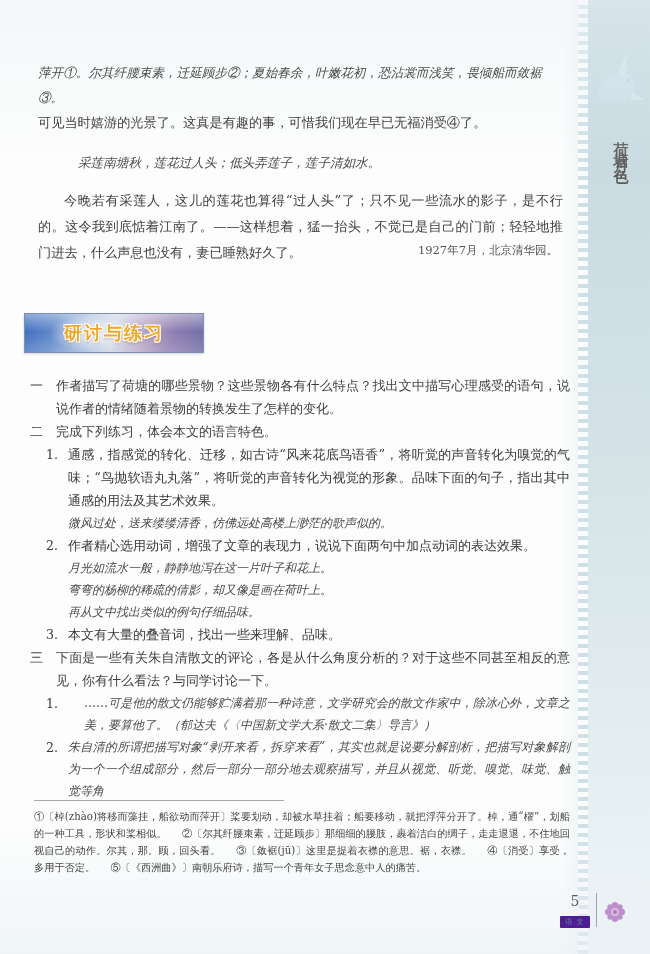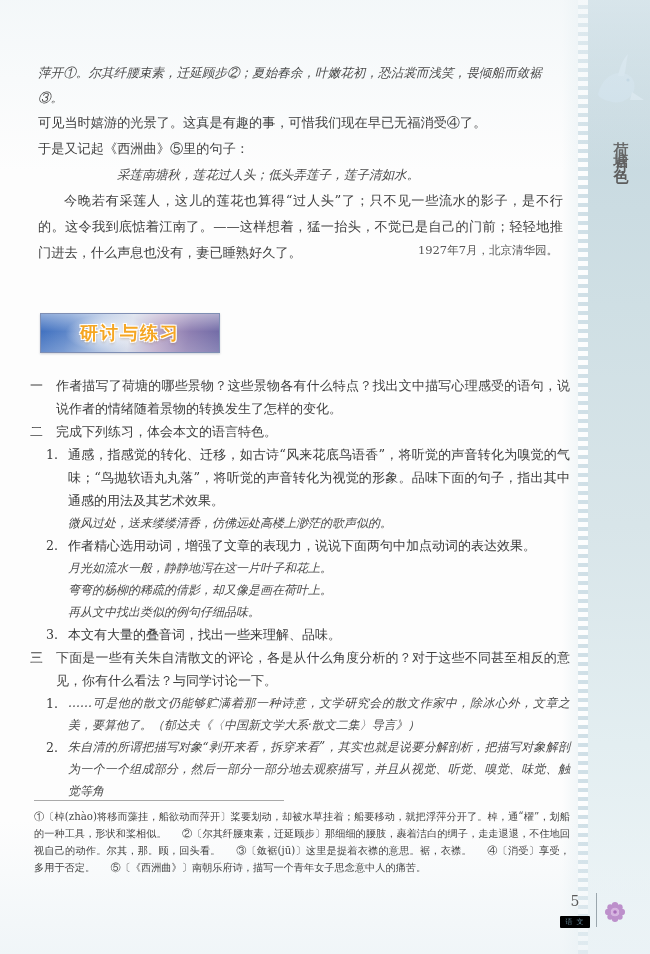--- a/index.html
+++ b/index.html
@@ -134,23 +134,22 @@
   }
   #para-2 {
     position: absolute;
     left: 38px;
     top: 136px;
     width: 525px;
   }
   #poem-line {
     position: absolute;
     left: 78px;
-    top: 162px;
+    top: 150px;
     width: 490px;
-    margin-left: 39px;
   }
   #para-3 {
     position: absolute;
     left: 38px;
     top: 188px;
     width: 525px;
     text-indent: 26px;
   }
   #dateline {
     position: absolute;
@@ -159,21 +158,21 @@
     width: 520px;
     text-align: right;
     font-family: "DejaVu Serif", "Liberation Serif", serif;
     font-size: 11.5px;
     color: #555;
   }
 
   
   #banner {
     position: absolute;
-    left: 40px;
+    left: 24px;
     top: 313px;
     width: 178px;
     height: 38px;
     background:
       radial-gradient(ellipse 70px 30px at 38% 50%, rgba(255,255,255,.92) 0%, rgba(255,255,255,0) 62%),
       linear-gradient(102deg,
         #3e6fbf 0%,
         #5d86c9 16%,
         #9fb6dc 34%,
         #cfd6e6 50%,
@@ -292,21 +291,21 @@
   }
   #page-number {
     font-family: "DejaVu Serif", "Liberation Serif", serif;
     font-size: 14px;
     color: #5a5a5a;
   }
   #page-tag {
     margin-top: 1px;
     display: inline-block;
     padding: 1px 5px;
-    background: #000000;
+    background: #4c1d95;
     color: #6b8fa2;
     font-size: 7px;
     letter-spacing: 1px;
     border-radius: 1px;
   }
   #page-flower {
     position: absolute;
     left: 604px;
     top: 901px;
     width: 22px;
@@ -340,21 +339,20 @@
   <div id="vertical-title">荷塘月色</div>
 
   <div id="paper-tint"></div>
 
   <div id="content">
 
     <div id="para-classical" class="classical">萍开①。尔其纤腰束素，迁延顾步②；夏始春余，叶嫩花初，恐沾裳而浅笑，畏倾船而敛裾③。</div>
 
     <div id="para-1" class="body-text">可见当时嬉游的光景了。这真是有趣的事，可惜我们现在早已无福消受④了。</div>
 
-    <div id="para-2" class="body-text">于是又记起《西洲曲》⑤里的句子：</div>
 
     <div id="poem-line" class="classical">采莲南塘秋，莲花过人头；低头弄莲子，莲子清如水。</div>
 
     <div id="para-3" class="body-text">今晚若有采莲人，这儿的莲花也算得“过人头”了；只不见一些流水的影子，是不行的。这令我到底惦着江南了。——这样想着，猛一抬头，不觉已是自己的门前；轻轻地推门进去，什么声息也没有，妻已睡熟好久了。</div>
 
     <div id="dateline">1927年7月，北京清华园。</div>
 
     <div id="banner">
       <div id="banner-sheen"></div>
       <div id="banner-label">研讨与练习</div>
@@ -391,21 +389,21 @@
         <div class="sub-body">本文有大量的叠音词，找出一些来理解、品味。</div>
       </div>
 
       <div class="ex-group">
         <div class="ex-num">三</div>
         <div class="ex-body">下面是一些有关朱自清散文的评论，各是从什么角度分析的？对于这些不同甚至相反的意见，你有什么看法？与同学讨论一下。</div>
       </div>
 
       <div class="sub-item">
         <div class="sub-num">1.</div>
-        <div class="sub-body quote-line" style="margin-left:0">……可是他的散文仍能够贮满着那一种诗意，文学研究会的散文作家中，除冰心外，文章之美，要算他了。（郁达夫《〈中国新文学大系·散文二集〉导言》）</div>
+        <div class="sub-body quote-line" style="margin-left:16px">……可是他的散文仍能够贮满着那一种诗意，文学研究会的散文作家中，除冰心外，文章之美，要算他了。（郁达夫《〈中国新文学大系·散文二集〉导言》）</div>
       </div>
 
       <div class="sub-item">
         <div class="sub-num">2.</div>
         <div class="sub-body quote-line" style="margin-left:0">朱自清的所谓把描写对象“剥开来看，拆穿来看”，其实也就是说要分解剖析，把描写对象解剖为一个一个组成部分，然后一部分一部分地去观察描写，并且从视觉、听觉、嗅觉、味觉、触觉等角</div>
       </div>
 
     </div>
 
     <div id="footnote-rule"></div>

